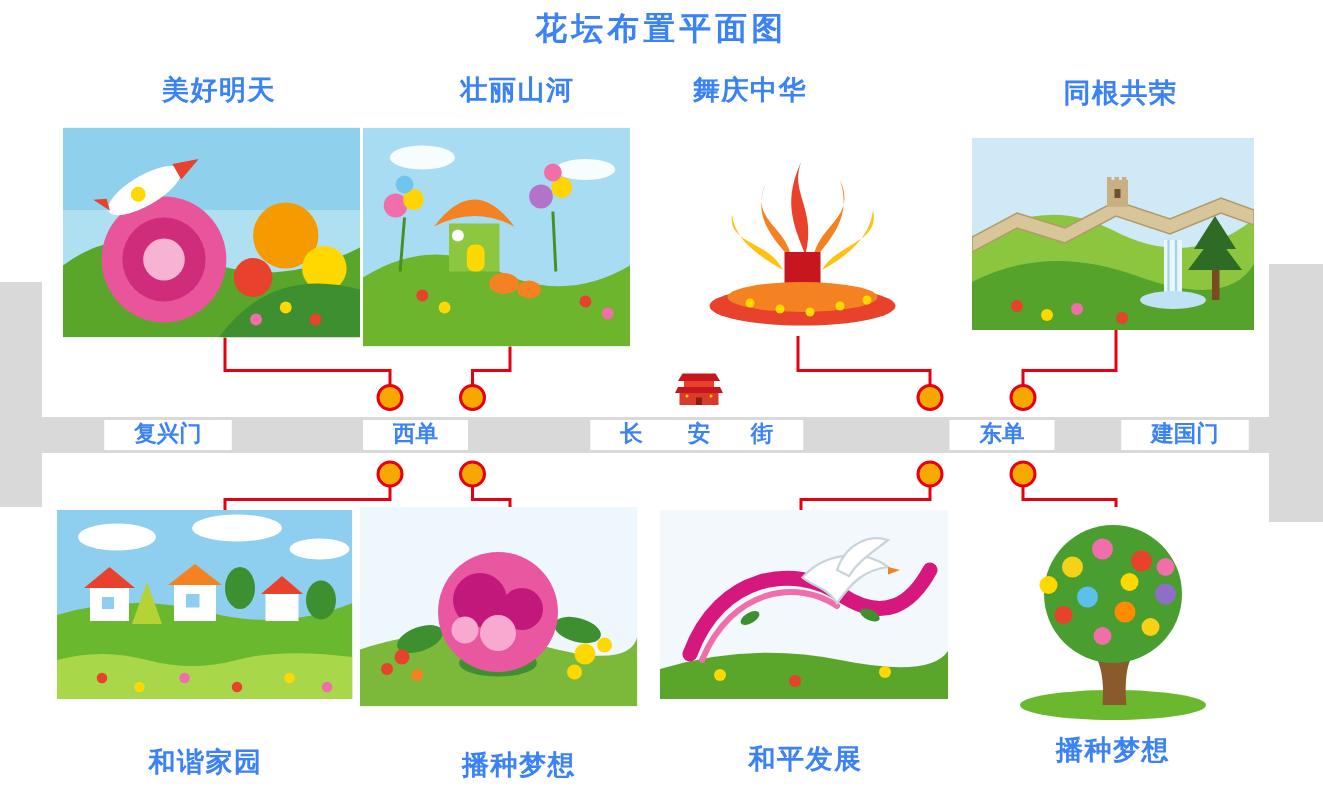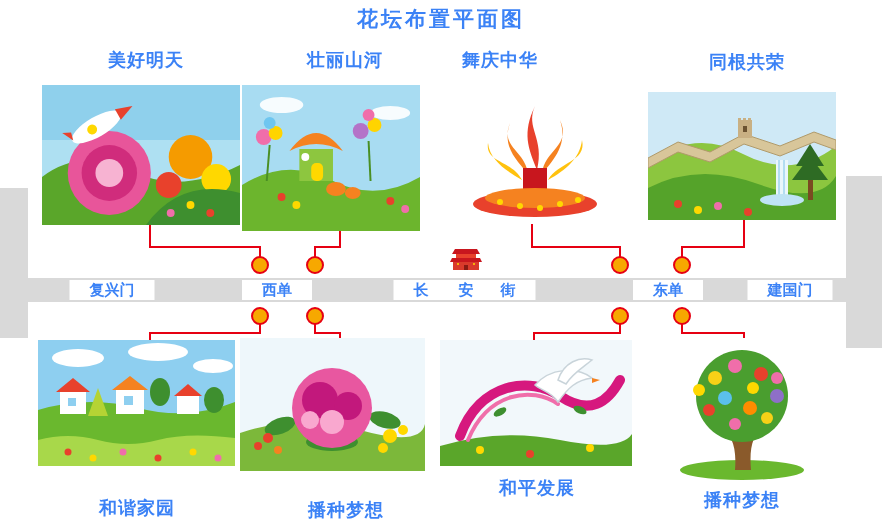--- a/index.html
+++ b/index.html
@@ -75,21 +75,21 @@
   <div class="station" style="left:668px">东单</div>
   <div class="station" style="left:790px">建国门</div>
 
   <div class="bed-label" style="left:146px;top:48px">美好明天</div>
   <div class="bed-label" style="left:345px;top:48px">壮丽山河</div>
   <div class="bed-label" style="left:500px;top:48px">舞庆中华</div>
   <div class="bed-label" style="left:747px;top:50px">同根共荣</div>
 
   <div class="bed-label" style="left:137px;top:496px">和谐家园</div>
   <div class="bed-label" style="left:346px;top:498px">播种梦想</div>
-  <div class="bed-label" style="left:537px;top:476px">和平发展</div>
+  <div class="bed-label" style="left:537px;top:494px">和平发展</div>
   <div class="bed-label" style="left:742px;top:488px">播种梦想</div>
 
   <div class="art" style="left:42px;top:85px;width:198px;height:140px">
     <svg viewBox="0 0 200 140" preserveAspectRatio="none">
       <rect width="200" height="140" fill="#aee0f2"></rect>
       <rect width="200" height="55" fill="#8fd0ec"></rect>
       <path d="M0,92 Q40,62 90,86 T200,80 L200,140 L0,140 Z" fill="#5aa62a"></path>
       <circle cx="68" cy="88" r="42" fill="#e8559a"></circle>
       <circle cx="68" cy="88" r="28" fill="#d02c7c"></circle>
       <circle cx="68" cy="88" r="14" fill="#f7b3d2"></circle>

